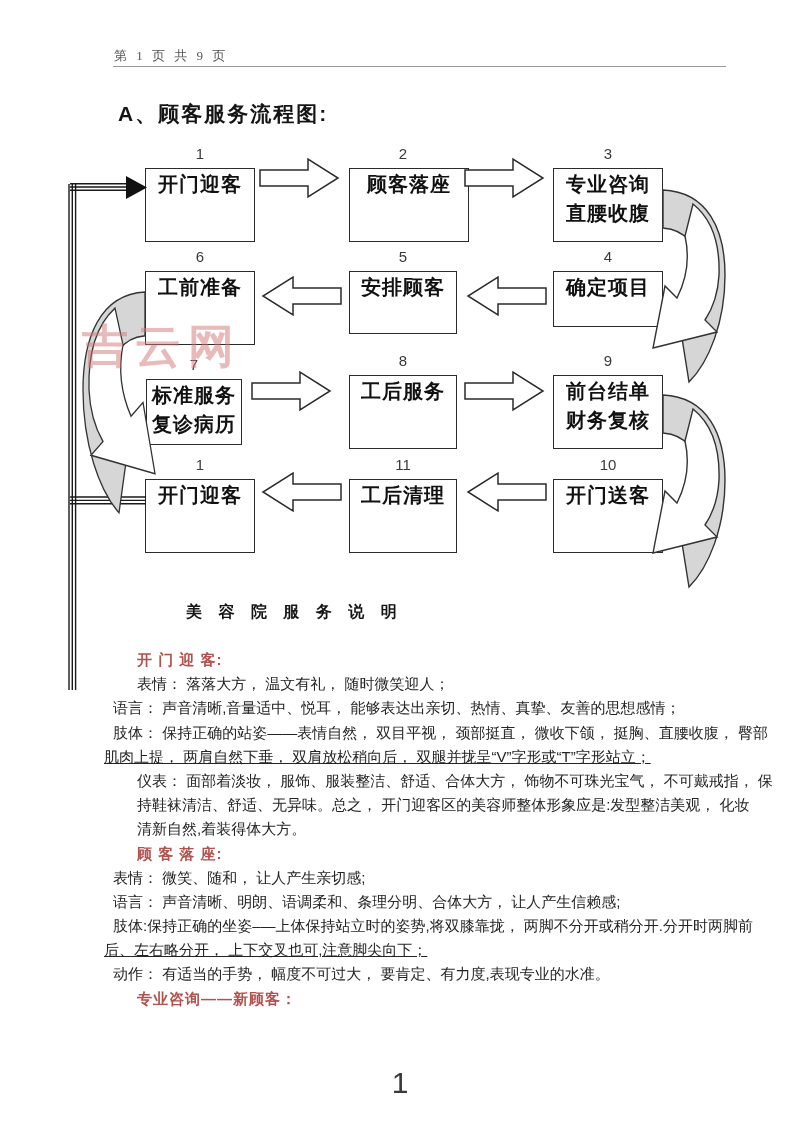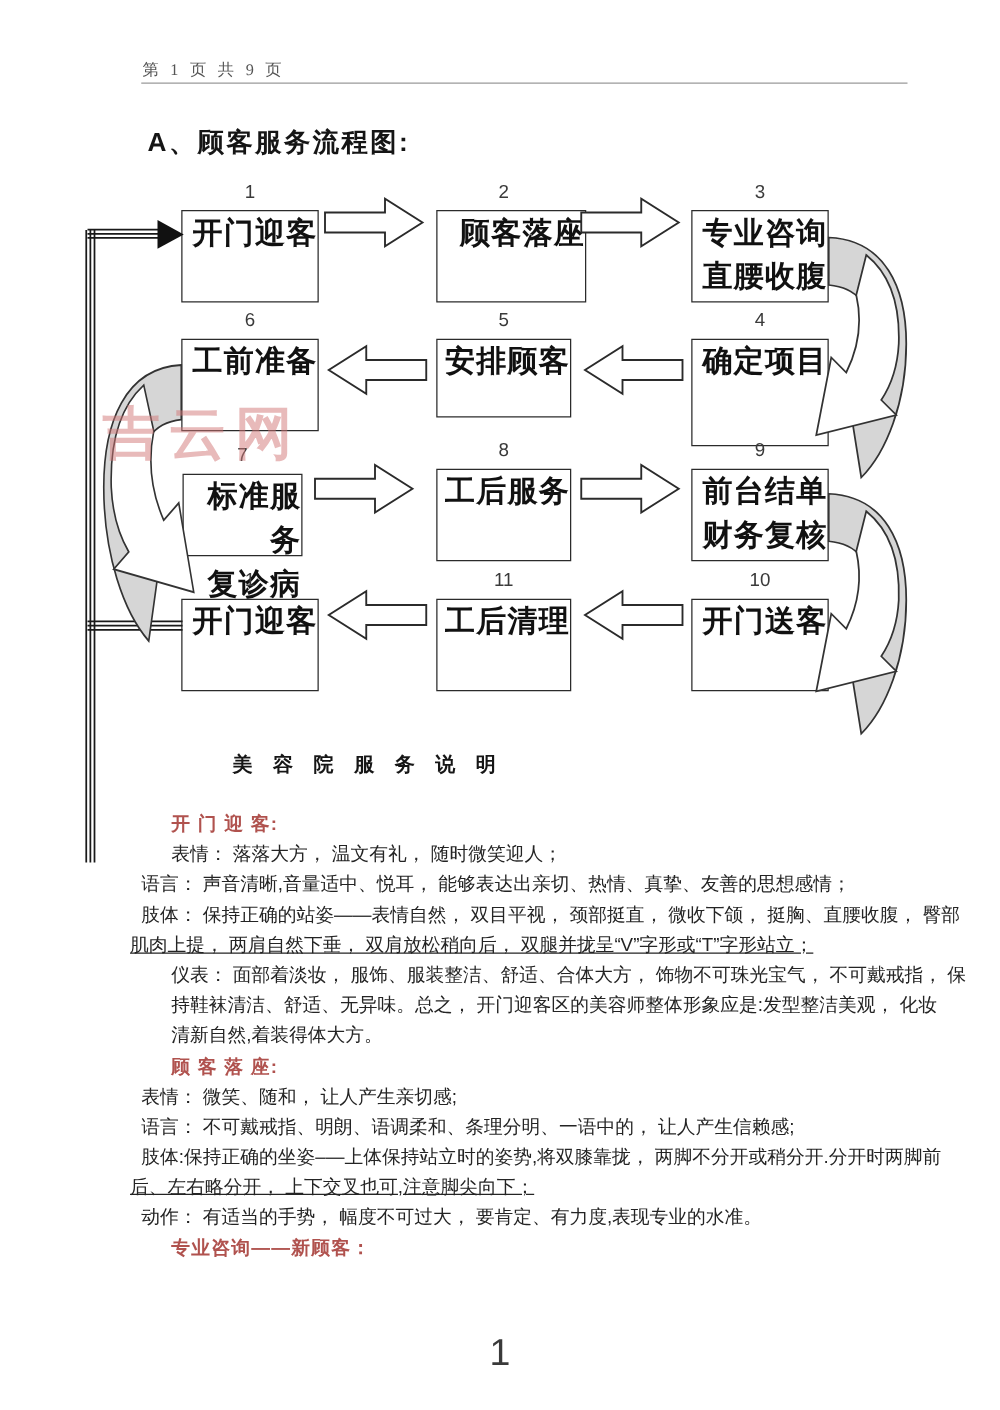--- a/index.html
+++ b/index.html
@@ -11,21 +11,21 @@
   .header-text{
     left:114px;top:47px;font-family:"Liberation Serif","DejaVu Serif",serif;
     font-size:13px;color:#555;letter-spacing:3px;
   }
   .header-rule{left:113px;top:66px;width:613px;height:1px;background:#9a9a9a;}
   .doc-title{left:118px;top:100px;font-size:21px;font-weight:bold;color:#151515;letter-spacing:2px;}
   .flow-layer{left:0;top:0;width:800px;height:1128px;z-index:3;pointer-events:none;}
   .boxes-layer{left:0;top:0;width:800px;height:1128px;z-index:2;}
   .flow-box{
     position:absolute;border:1.6px solid #2b2b2b;background:#ffffff;box-sizing:border-box;
-    text-align:right;font-weight:bold;font-size:24px;line-height:1.45;color:#111;
+    text-align:center;font-weight:bold;font-size:20px;line-height:1.45;color:#111;
     padding-top:1px;letter-spacing:1px;
   }
   .flow-num{
     position:absolute;text-align:center;font-size:15px;color:#3a3a3a;height:18px;line-height:18px;
   }
   .watermark{
     left:82px;top:316px;font-size:46px;font-weight:bold;letter-spacing:7px;
     color:rgba(210,118,118,0.50);z-index:5;
   }
   .notes-heading{
@@ -64,21 +64,21 @@
       </div>
       <div class="flow-num" style="left: 145px; top: 248px; width: 110px;">6</div>
       <div class="flow-box" style="left: 145px; top: 271px; width: 110px; height: 74px;">
         <div>工前准备</div>
       </div>
       <div class="flow-num" style="left: 349px; top: 248px; width: 108px;">5</div>
       <div class="flow-box" style="left: 349px; top: 271px; width: 108px; height: 63px;">
         <div>安排顾客</div>
       </div>
       <div class="flow-num" style="left: 553px; top: 248px; width: 110px;">4</div>
-      <div class="flow-box" style="left: 553px; top: 271px; width: 110px; height: 86px;">
+      <div class="flow-box" style="left: 553px; top: 271px; width: 110px; height: 56px;">
         <div>确定项目</div>
       </div>
       <div class="flow-num" style="left: 146px; top: 356px; width: 96px;">7</div>
       <div class="flow-box" style="left: 146px; top: 379px; width: 96px; height: 66px;">
         <div>标准服务</div>
         <div>复诊病历</div>
       </div>
       <div class="flow-num" style="left: 349px; top: 352px; width: 108px;">8</div>
       <div class="flow-box" style="left: 349px; top: 375px; width: 108px; height: 74px;">
         <div>工后服务</div>
@@ -143,21 +143,21 @@
       <div class="note-line ind1 red">开 门 迎 客:</div>
       <div class="note-line ind1">表情： 落落大方， 温文有礼， 随时微笑迎人；</div>
       <div class="note-line ind0">语言： 声音清晰,音量适中、悦耳， 能够表达出亲切、热情、真挚、友善的思想感情；</div>
       <div class="note-line ind0">肢体： 保持正确的站姿——表情自然， 双目平视， 颈部挺直， 微收下颌， 挺胸、直腰收腹， 臀部</div>
       <div class="note-line ind2">肌肉上提， 两肩自然下垂， 双肩放松稍向后， 双腿并拢呈“V”字形或“T”字形站立；</div>
       <div class="note-line ind1">仪表： 面部着淡妆， 服饰、服装整洁、舒适、合体大方， 饰物不可珠光宝气， 不可戴戒指， 保</div>
       <div class="note-line ind1">持鞋袜清洁、舒适、无异味。总之， 开门迎客区的美容师整体形象应是:发型整洁美观， 化妆</div>
       <div class="note-line ind1">清新自然,着装得体大方。</div>
       <div class="note-line ind1 red">顾 客 落 座:</div>
       <div class="note-line ind0">表情： 微笑、随和， 让人产生亲切感;</div>
-      <div class="note-line ind0">语言： 不可戴戒指、明朗、语调柔和、条理分明、一语中的， 让人产生信赖感;</div>
+      <div class="note-line ind0">语言： 声音清晰、明朗、语调柔和、条理分明、合体大方， 让人产生信赖感;</div>
       <div class="note-line ind0">肢体:保持正确的坐姿–—上体保持站立时的姿势,将双膝靠拢， 两脚不分开或稍分开.分开时两脚前</div>
       <div class="note-line ind2">后、左右略分开， 上下交叉也可,注意脚尖向下；</div>
       <div class="note-line ind0">动作： 有适当的手势， 幅度不可过大， 要肯定、有力度,表现专业的水准。</div>
       <div class="note-line ind1 red">专业咨询——新顾客：</div>
     </div>
 
   <div class="abs page-number">1</div>
 </div>
 
 </body></html>

